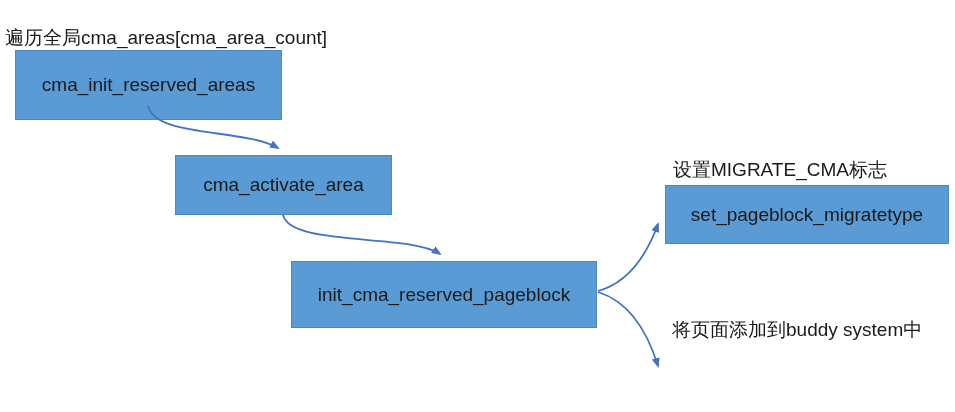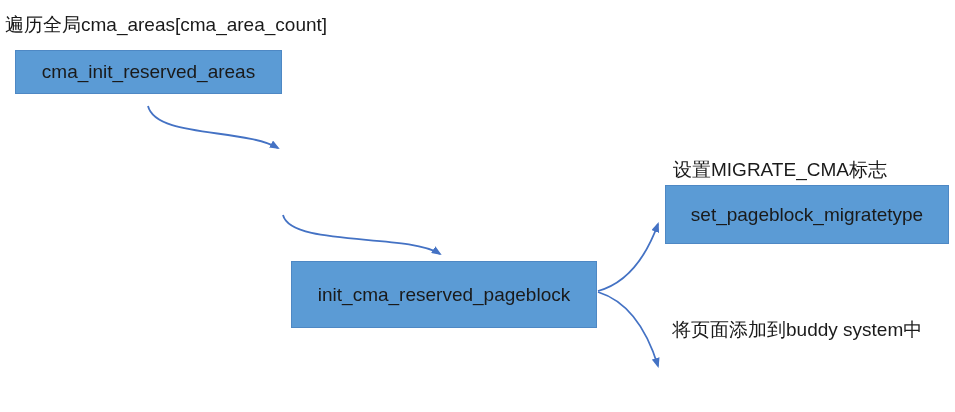--- a/index.html
+++ b/index.html
@@ -13,34 +13,34 @@
   *{margin:0;padding:0;box-sizing:border-box;}
   html,body{background:#fff;}
   body{font-family:"Liberation Sans","DejaVu Sans",sans-serif;}
   .canvas{
     position:relative;
     width:955px;height:412px;
     background:var(--bg);
     overflow:hidden;
   }
   .top-label{
-    position:absolute;left:5px;top:13px;
+    position:absolute;left:5px;top:26px;
     font-size:19px;line-height:24px;color:var(--text);
     white-space:nowrap;
   }
   .node{
     position:absolute;
     background:var(--node-fill);
     border:1px solid var(--node-border);
     display:flex;align-items:center;justify-content:center;
     font-size:19px;color:var(--text);
     white-space:nowrap;
     z-index:1;
   }
-  .n1{left:15px;top:50px;width:267px;height:44px;}
+  .n1{left:15px;top:50px;width:267px;height:70px;}
   .n2{left:175px;top:155px;width:217px;height:60px;}
   .n3{left:291px;top:261px;width:306px;height:67px;}
   .n4{left:665px;top:185px;width:284px;height:59px;}
   .n5{left:666px;top:345px;width:217px;height:60px;}
   .annotation{
     position:absolute;
     font-size:19px;line-height:24px;color:var(--text);
     white-space:nowrap;z-index:1;margin-top:8px;
   }
   .a4{left:673px;top:150px;}
@@ -79,20 +79,23 @@
     <path class="arrow-path" d="M 148 106 C 156 138, 243 128, 278 148" marker-end="url(#ah)"></path>
     <path class="arrow-path" d="M 283 215 C 291 247, 407 233, 440 254" marker-end="url(#ah)"></path>
     <path class="arrow-path" d="M 598 291 C 627 283, 646 257, 658 224" marker-end="url(#ah)"></path>
     <path class="arrow-path" d="M 598 292 C 627 301, 646 327, 658 366" marker-end="url(#ah)"></path>
   </svg>
 
   <div class="node n1">
     <span>cma_init_reserved_areas</span>
   </div>
 
+  <div class="node n2">
+    <span>cma_activate_area</span>
+  </div>
 
   <div class="node n3">
     <span>init_cma_reserved_pageblock</span>
   </div>
 
   <div class="annotation a4">设置MIGRATE_CMA标志</div>
   <div class="node n4">
     <span>set_pageblock_migratetype</span>
   </div>
 

